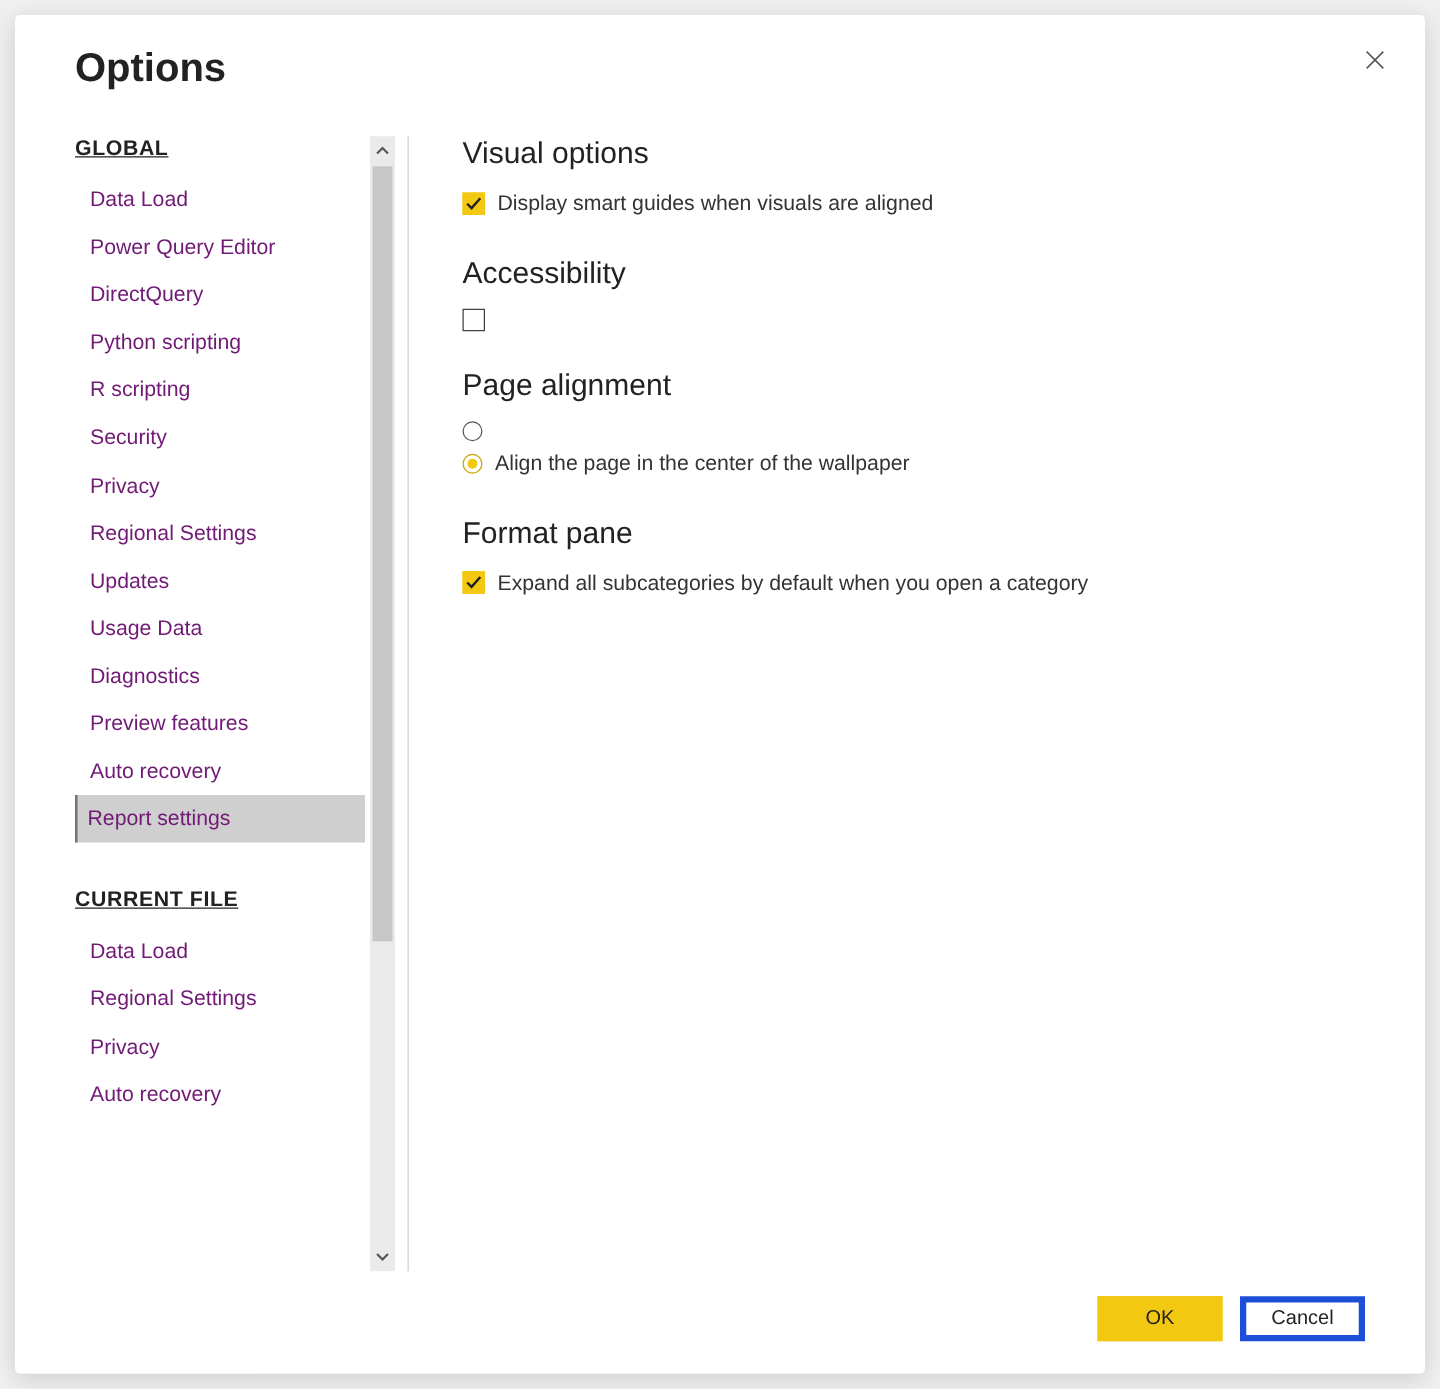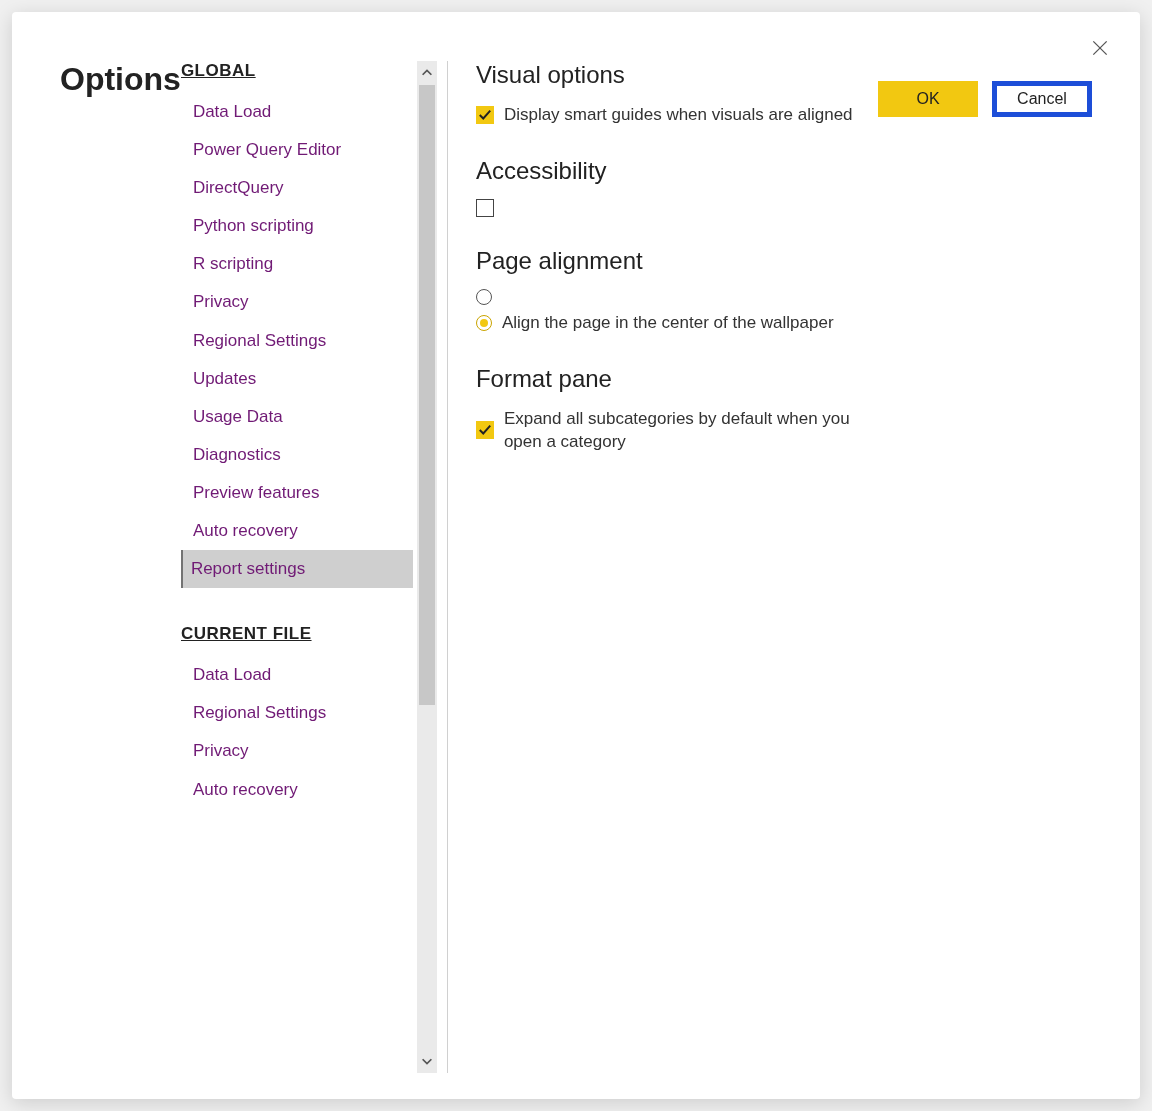--- a/index.html
+++ b/index.html
@@ -10,23 +10,23 @@
     height: 1111px;
     padding: 12px;
   }
   .dialog {
     position: relative;
     background: #fff;
     width: 100%;
     height: 100%;
     border-radius: 4px;
     box-shadow: 0 4px 20px rgba(0,0,0,0.15);
-    padding: 49px 48px 26px 48px;
-    display: flex;
-    flex-direction: row;
+    padding: 24px 48px 26px 48px;
+    display: flex;
+    flex-direction: column;
   }
   .close-btn {
     position: absolute;
     top: 26px;
     right: 30px;
     width: 20px;
     height: 20px;
     cursor: pointer;
     color: #555;
   }
@@ -100,21 +100,21 @@
     top: 24px;
     height: 620px;
     background: #c7c7c7;
   }
   .divider {
     width: 1px;
     background: #d0d0d0;
     margin: 0 28px 0 10px;
   }
   
-  .content { flex: 1; }
+  .content { flex: 1; margin-left: 15px; }
   .group-title {
     font-size: 24px;
     font-weight: 400;
     color: #222;
     margin: 0 0 14px 0;
   }
   .group { margin-bottom: 30px; }
   .opt-row {
     display: flex;
     align-items: center;
@@ -202,20 +202,21 @@
 
     <div class="sidebar-wrap">
       <div class="sidebar">
         <div class="section-header">GLOBAL</div>
 
         <div class="nav-item">Data Load</div>
         <div class="nav-item">Power Query Editor</div>
         <div class="nav-item">DirectQuery</div>
         <div class="nav-item">Python scripting</div>
         <div class="nav-item">R scripting</div>
+        <div class="nav-item">Security</div>
         <div class="nav-item">Privacy</div>
         <div class="nav-item">Regional Settings</div>
         <div class="nav-item">Updates</div>
         <div class="nav-item">Usage Data</div>
         <div class="nav-item">Diagnostics</div>
         <div class="nav-item">Preview features</div>
         <div class="nav-item">Auto recovery</div>
         <div class="nav-item selected">Report settings</div>
 
         <div class="section-header second">CURRENT FILE</div>

